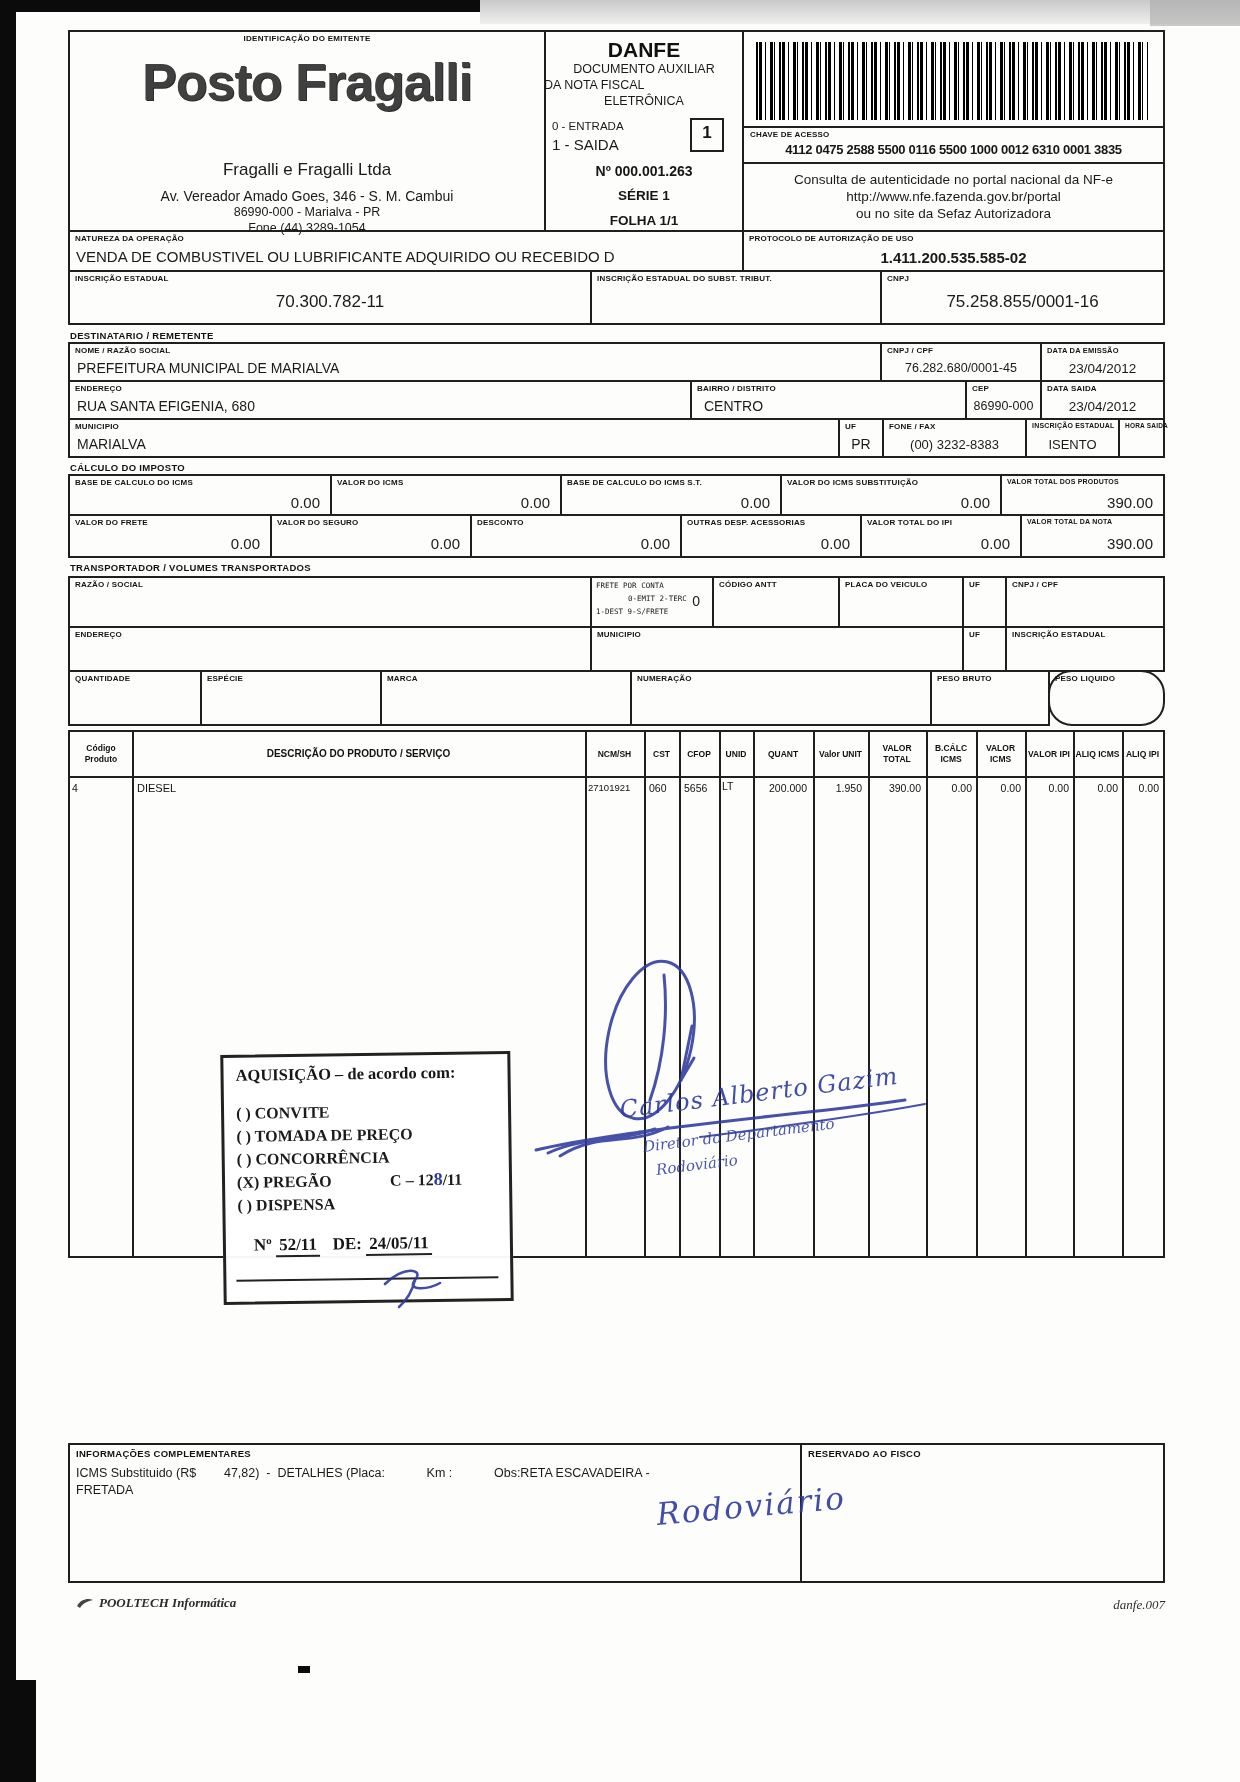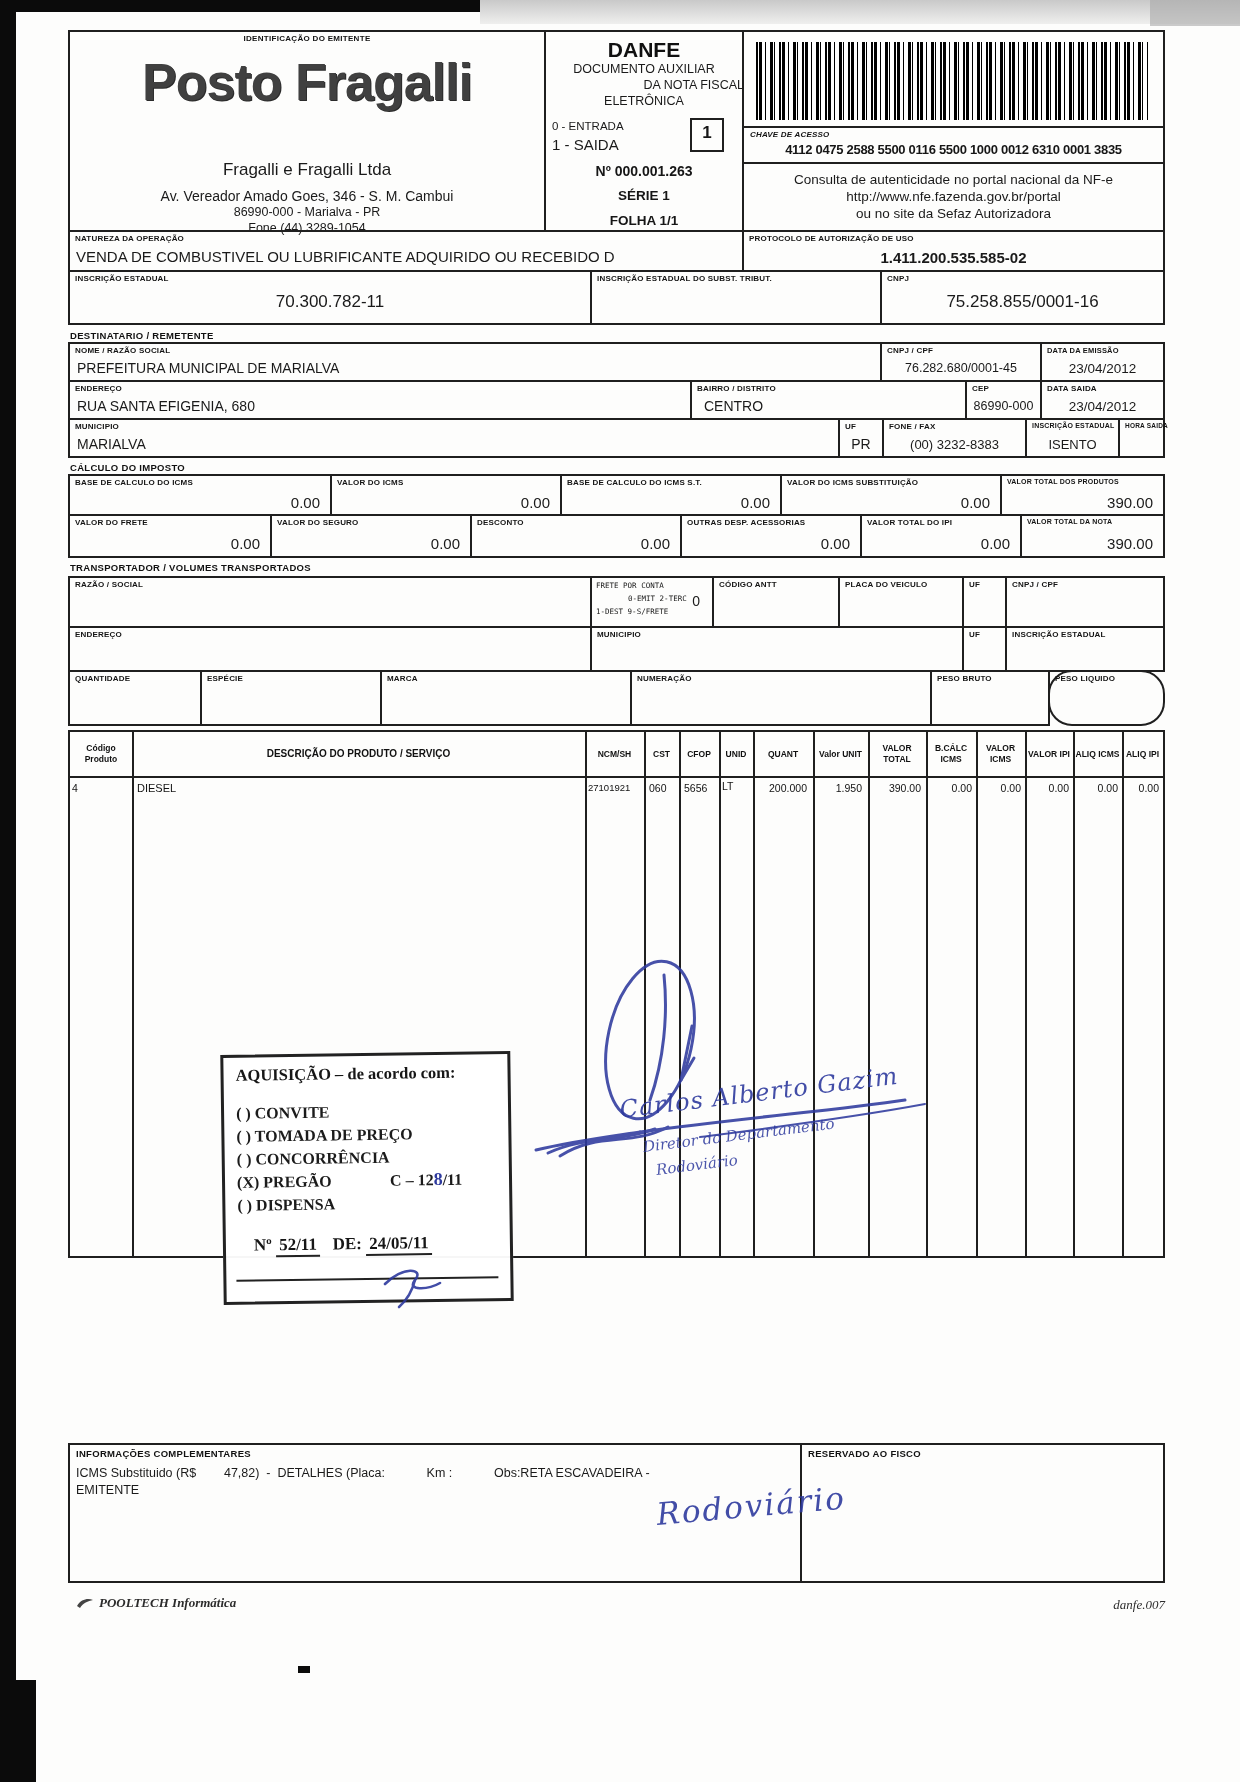--- a/index.html
+++ b/index.html
@@ -39,35 +39,35 @@
   <div class="sec" style="left:68px;top:34px;width:478px;text-align:center;font-size:8px;">IDENTIFICAÇÃO DO EMITENTE</div>
   <div style="position:absolute;left:68px;top:52px;width:478px;text-align:center;font:bold 52px 'Liberation Sans',sans-serif;color:#404040;letter-spacing:-1px;text-shadow:1px 1px 0 #2a2a2a;">Posto Fragalli</div>
   <div class="vl" style="left:68px;top:160px;width:478px;text-align:center;font-size:17px;">Fragalli e Fragalli Ltda</div>
   <div class="vl" style="left:68px;top:188px;width:478px;text-align:center;font-size:14px;">Av. Vereador Amado Goes, 346 - S. M. Cambui</div>
   <div class="vl" style="left:68px;top:205px;width:478px;text-align:center;font-size:12.5px;">86990-000 - Marialva - PR</div>
   <div class="vl" style="left:68px;top:221px;width:478px;text-align:center;font-size:12.5px;">Fone (44) 3289-1054</div>
 
   <div class="bx" style="left:544px;top:30px;width:200px;height:202px;"></div>
   <div style="position:absolute;left:544px;top:38px;width:200px;text-align:center;font:bold 21px 'Liberation Sans',sans-serif;color:#101010;">DANFE</div>
   <div class="vl" style="left:544px;top:62px;width:200px;text-align:center;font-size:12.5px;">DOCUMENTO AUXILIAR</div>
-  <div class="vl" style="left:544px;top:78px;width:200px;text-align:right;font-size:12.5px;">DA NOTA FISCAL</div>
+  <div class="vl" style="left:544px;top:78px;width:200px;text-align:left;font-size:12.5px;">DA NOTA FISCAL</div>
   <div class="vl" style="left:544px;top:94px;width:200px;text-align:center;font-size:12.5px;">ELETRÔNICA</div>
   <div class="vl" style="left:552px;top:120px;font-size:11.5px;">0 - ENTRADA</div>
   <div class="vl" style="left:552px;top:136px;font-size:15px;">1 - SAIDA</div>
   <div class="bx" style="left:690px;top:118px;width:34px;height:34px;"></div>
   <div style="position:absolute;left:690px;top:123px;width:34px;text-align:center;font:bold 17px 'Liberation Sans',sans-serif;">1</div>
   <div style="position:absolute;left:544px;top:163px;width:200px;text-align:center;font:bold 14px 'Liberation Sans',sans-serif;">Nº 000.001.263</div>
   <div style="position:absolute;left:544px;top:188px;width:200px;text-align:center;font:bold 13.5px 'Liberation Sans',sans-serif;">SÉRIE 1</div>
   <div style="position:absolute;left:544px;top:213px;width:200px;text-align:center;font:bold 13.5px 'Liberation Sans',sans-serif;">FOLHA 1/1</div>
 
   <div class="bx" style="left:742px;top:30px;width:423px;height:202px;"></div>
   <div style="position:absolute;left:756px;top:42px;width:392px;height:78px;
               background:repeating-linear-gradient(90deg,#000 0 2px,#fff 2px 3px,#000 3px 6px,#fff 6px 9px,#000 9px 10px,#fff 10px 14px,#000 14px 17px,#fff 17px 18px,#000 18px 19px,#fff 19px 23px);"></div>
   <div class="hline" style="left:742px;top:126px;width:423px;"></div>
-  <div class="lb" style="left:750px;top:130px;font-style:italic;">CHAVE DE ACESSO</div>
+  <div class="lb" style="left:750px;top:130px;">CHAVE DE ACESSO</div>
   <div style="position:absolute;left:742px;top:142px;width:423px;text-align:center;font:bold 13px 'Liberation Sans',sans-serif;letter-spacing:-0.3px;white-space:nowrap;">4112 0475 2588 5500 0116 5500 1000 0012 6310 0001 3835</div>
   <div class="hline" style="left:742px;top:162px;width:423px;"></div>
   <div class="vl" style="left:742px;top:172px;width:423px;text-align:center;font-size:13.5px;">Consulta de autenticidade no portal nacional da NF-e</div>
   <div class="vl" style="left:742px;top:189px;width:423px;text-align:center;font-size:13.5px;">http://www.nfe.fazenda.gov.br/portal</div>
   <div class="vl" style="left:742px;top:206px;width:423px;text-align:center;font-size:13.5px;">ou no site da Sefaz Autorizadora</div>
 
   <div class="bx" style="left:68px;top:230px;width:676px;height:42px;">
     <span class="lb">NATUREZA DA OPERAÇÃO</span>
     <div class="vl" style="left:6px;top:16px;font-size:15px;">VENDA DE COMBUSTIVEL OU LUBRIFICANTE ADQUIRIDO OU RECEBIDO D</div>
   </div>
@@ -333,21 +333,21 @@
   </svg>
   <div class="ink" style="position:absolute;left:618px;top:1096px;font:italic 24px 'DejaVu Serif',serif;letter-spacing:1px;transform:rotate(-7deg);transform-origin:left top;opacity:.9;white-space:nowrap;">Carlos Alberto Gazim</div>
   <div class="ink" style="position:absolute;left:642px;top:1138px;font:italic 15px 'DejaVu Serif',serif;transform:rotate(-7deg);transform-origin:left top;opacity:.85;white-space:nowrap;">Diretor do Departamento</div>
   <div class="ink" style="position:absolute;left:655px;top:1161px;font:italic 15px 'DejaVu Serif',serif;transform:rotate(-7deg);transform-origin:left top;opacity:.85;white-space:nowrap;">Rodoviário</div>
 
   <div class="bx" style="left:68px;top:1443px;width:1097px;height:140px;"></div>
   <div class="vline" style="left:800px;top:1443px;height:140px;"></div>
   <div class="sec" style="left:76px;top:1448px;">INFORMAÇÕES COMPLEMENTARES</div>
   <div class="sec" style="left:808px;top:1448px;">RESERVADO AO FISCO</div>
   <div class="vl pre" style="left:76px;top:1466px;font-size:12.5px;">ICMS Substituido (R$        47,82)  -  DETALHES (Placa:            Km :            Obs:RETA ESCAVADEIRA -</div>
-  <div class="vl" style="left:76px;top:1483px;font-size:12.5px;">EMITENTE</div>
+  <div class="vl" style="left:76px;top:1483px;font-size:12.5px;">FRETADA</div>
   <div class="ink" style="position:absolute;left:655px;top:1496px;font:italic 31px 'DejaVu Serif',serif;letter-spacing:2px;transform:rotate(-5deg);transform-origin:left top;opacity:.9;white-space:nowrap;">Rodoviário</div>
 
   <div style="position:absolute;left:76px;top:1595px;display:flex;align-items:center;gap:5px;">
     <svg width="18" height="12" viewBox="0 0 18 12">
       <path d="M1 9 C5 2 12 1 17 3 C12 4 7 6 4 11 Z" fill="#444"></path>
     </svg>
     <span style="font:bold italic 13px 'Liberation Serif',serif;color:#2c2c2c;">POOLTECH Informática</span>
   </div>
   <div style="position:absolute;left:1040px;top:1597px;width:125px;text-align:right;font:italic 13px 'Liberation Serif',serif;color:#2c2c2c;">danfe.007</div>
 

